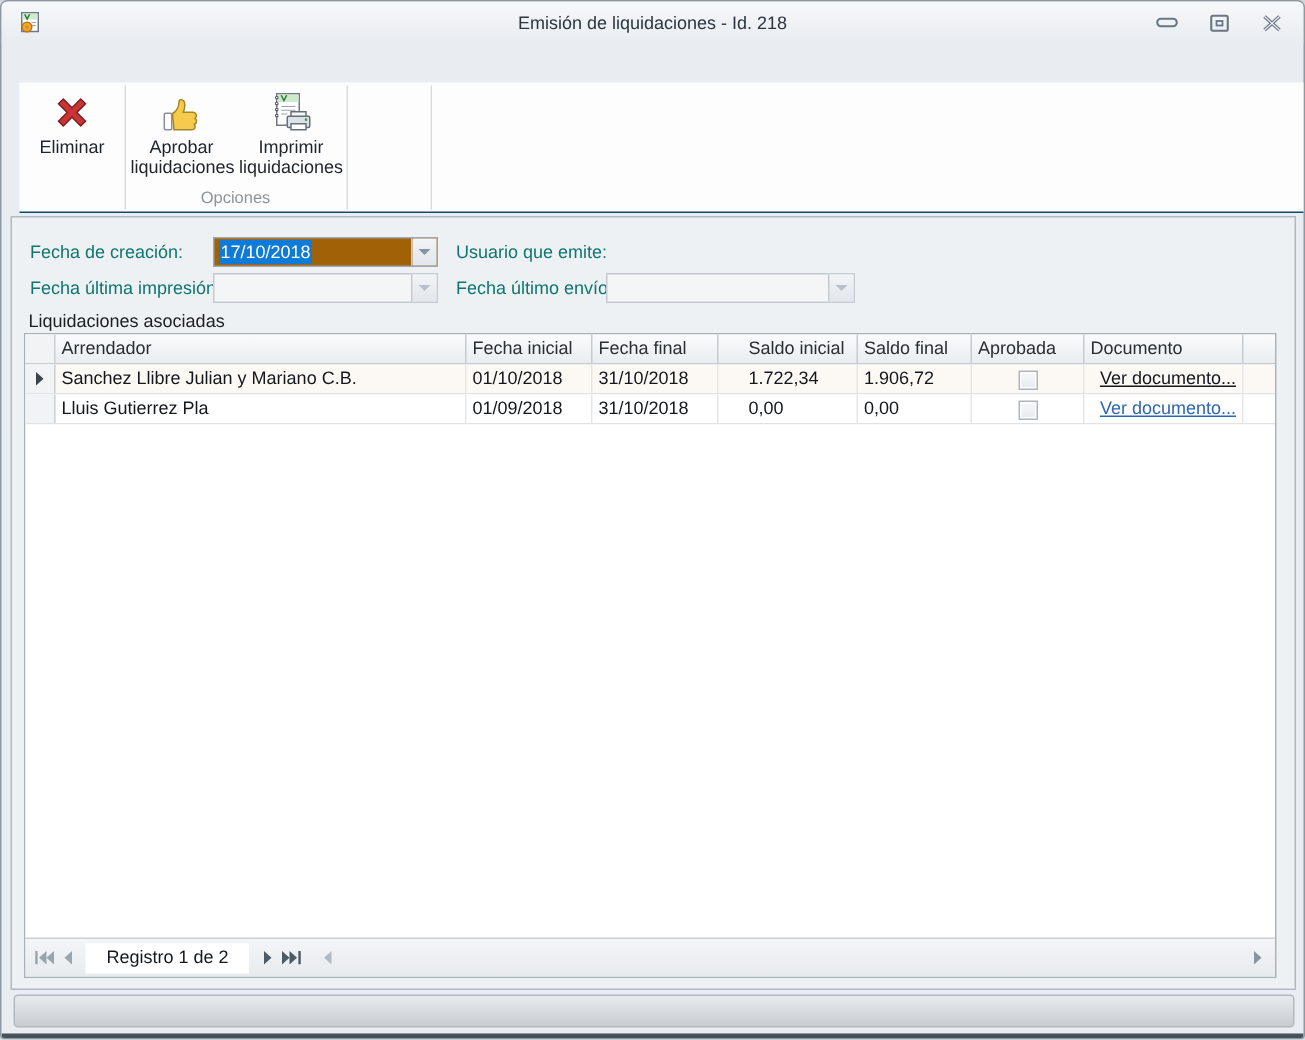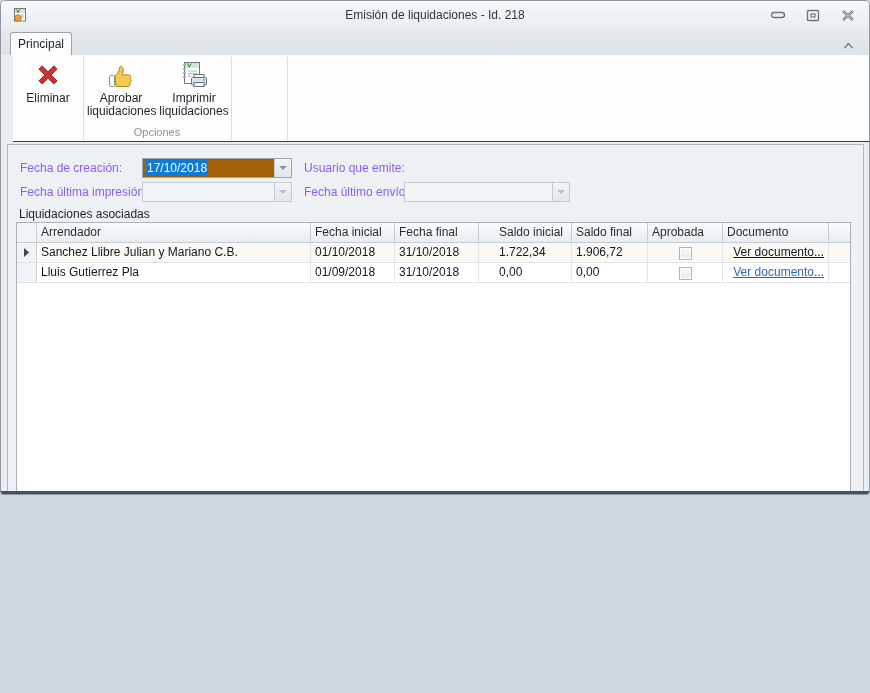--- a/index.html
+++ b/index.html
@@ -1,18 +1,18 @@
 <!DOCTYPE html>
 <html><head>
 <meta charset="utf-8">
 <style>
   * { margin:0; padding:0; box-sizing:border-box; }
   html,body { width:870px; height:693px; background:#cfd6dc; font-family:"Liberation Sans", sans-serif; }
   .window {
-    position:relative; width:870px; height:495px;
+    position:relative; width:870px; height:693px;
     background:#e9edf1;
     border:1px solid #8d98a3;
     border-radius:5px 5px 3px 3px;
     overflow:hidden;
   }
   .window-bottom-edge { position:absolute; left:0; right:0; bottom:0; height:3px; background:#45525c; }
 
   
   .titlebar { position:absolute; left:0; top:0; width:100%; height:28px;
     background:linear-gradient(#f7f8fa,#e8ecf0); }
@@ -38,21 +38,21 @@
   .rb-btn .ic { display:block; margin:2px auto 1px auto; width:32px; height:32px; }
   .rb-btn .lbl { font-size:12px; color:#1f242b; line-height:13px; }
   .rb-sep { position:absolute; top:2px; height:83px; width:1px; background:#d9dee3; }
   .rb-caption { position:absolute; top:71px; left:70px; width:148px; text-align:center;
     font-size:11px; color:#8b939c; }
 
   
   .panel { position:absolute; left:6px; top:143px; width:857px; height:516px;
     background:#eef1f4; border:1px solid #b0b9c1; }
 
-  .f-label { position:absolute; font-size:12px; color:#8b5cf6; }
+  .f-label { position:absolute; font-size:12px; color:#0f766e; }
   .editor { position:absolute; height:20px; background:#a16207; border:1px solid #9aa5b1;
     font-size:12px; color:#14181d; display:flex; align-items:center; padding-left:3px; }
   .editor.disabled { background:#f3f5f7; border-color:#c3cad2; }
   .sel { background:#0d7bd7; color:#fff; padding:1px 1px; }
   .dd-btn { position:absolute; right:0; top:0; bottom:0; width:17px;
     border-left:1px solid #c3cad2; background:linear-gradient(#f2f4f6,#e2e6ea);
     display:flex; align-items:center; justify-content:center; }
   .dd-arrow { width:0; height:0; border-left:4px solid transparent; border-right:4px solid transparent;
     border-top:4px solid #8793a1; }
   .disabled .dd-arrow { border-top-color:#b8c1ca; }
@@ -136,28 +136,20 @@
       </div>
       <div class="cap-btn">
         <svg width="14" height="13" viewBox="0 0 14 13">
             <path d="M2 2l10 9M12 2L2 11" stroke="#6a7683" stroke-width="2.4"></path>
             <path d="M2 2l10 9M12 2L2 11" stroke="#eef1f4" stroke-width="0.8"></path>
           </svg>
       </div>
     </div>
   </div>
 
-  <div class="tabrow">
-    <div class="tab">Principal</div>
-    <div class="ribbon-collapse">
-      <svg width="13" height="10" viewBox="0 0 13 10">
-          <path d="M2.5 8L6.5 3.5L10.5 8" fill="none" stroke="#7a848e" stroke-width="1.6" stroke-linejoin="round"></path>
-        </svg>
-    </div>
-  </div>
 
   <div class="ribbon">
 
     <div class="rb-btn" style="left:3px; width:64px;">
       <svg class="ic" viewBox="0 0 32 32">
         <path d="M7 10.2 L10.2 7 L16 12.8 L21.8 7 L25 10.2 L19.2 16 L25 21.8 L21.8 25 L16 19.2 L10.2 25 L7 21.8 L12.8 16 Z" fill="#cb3434" stroke="#7e1f1f" stroke-width="1"></path>
       </svg>
       <div class="lbl">Eliminar</div>
     </div>
 

